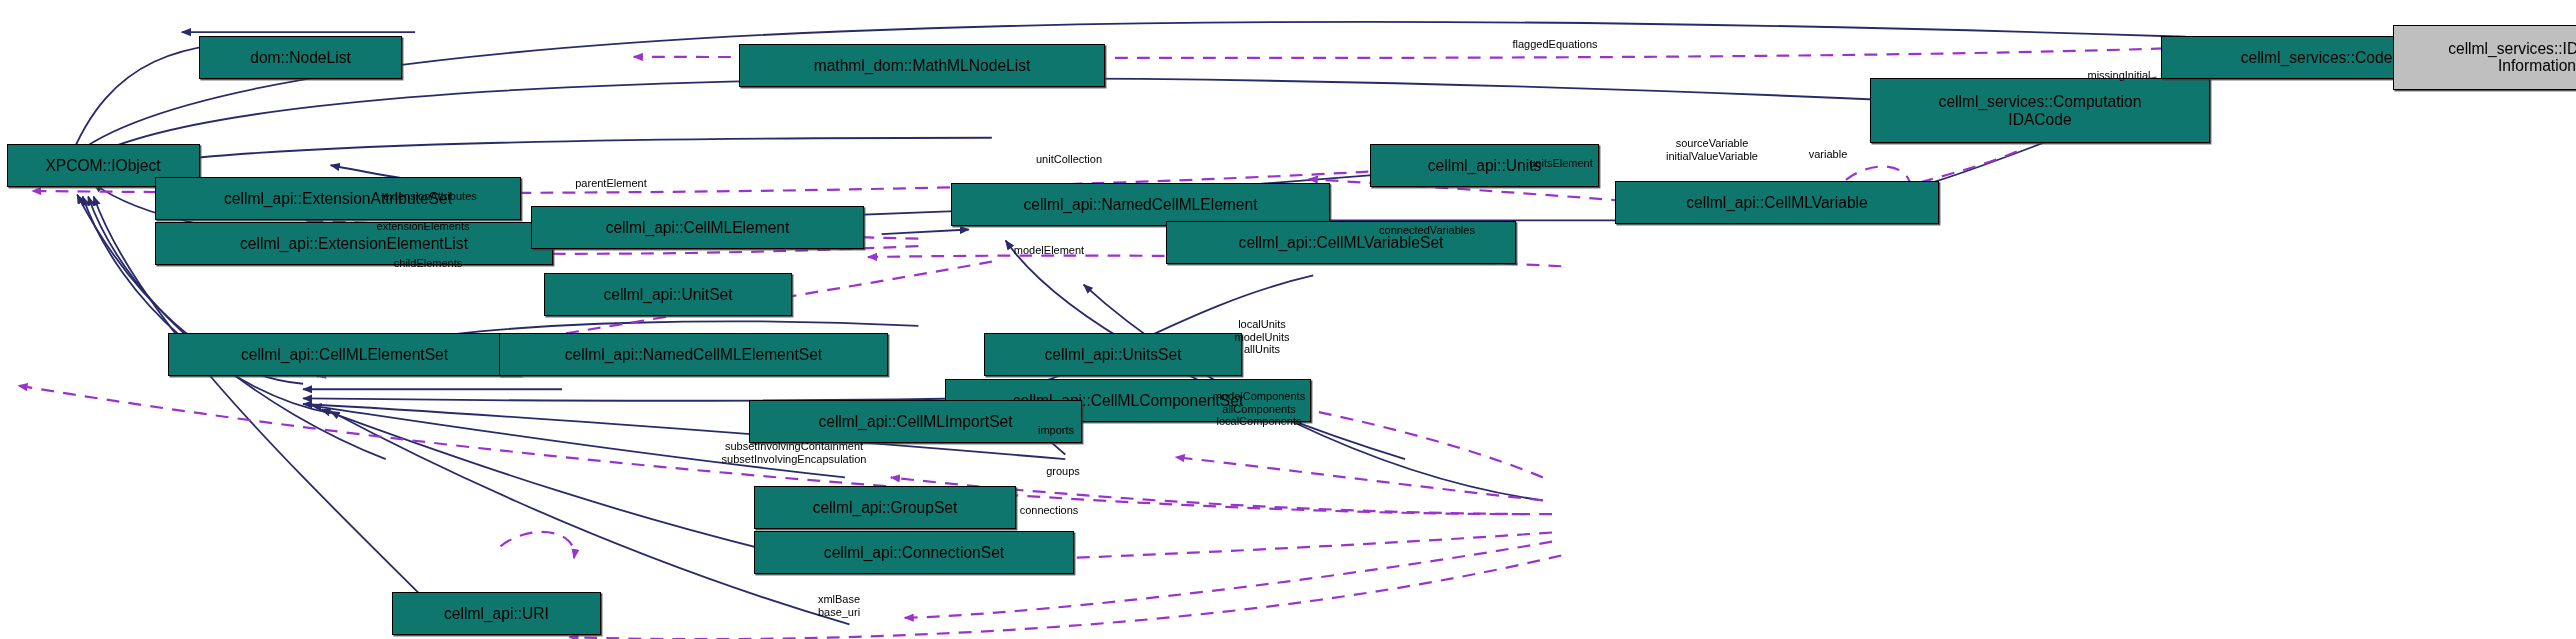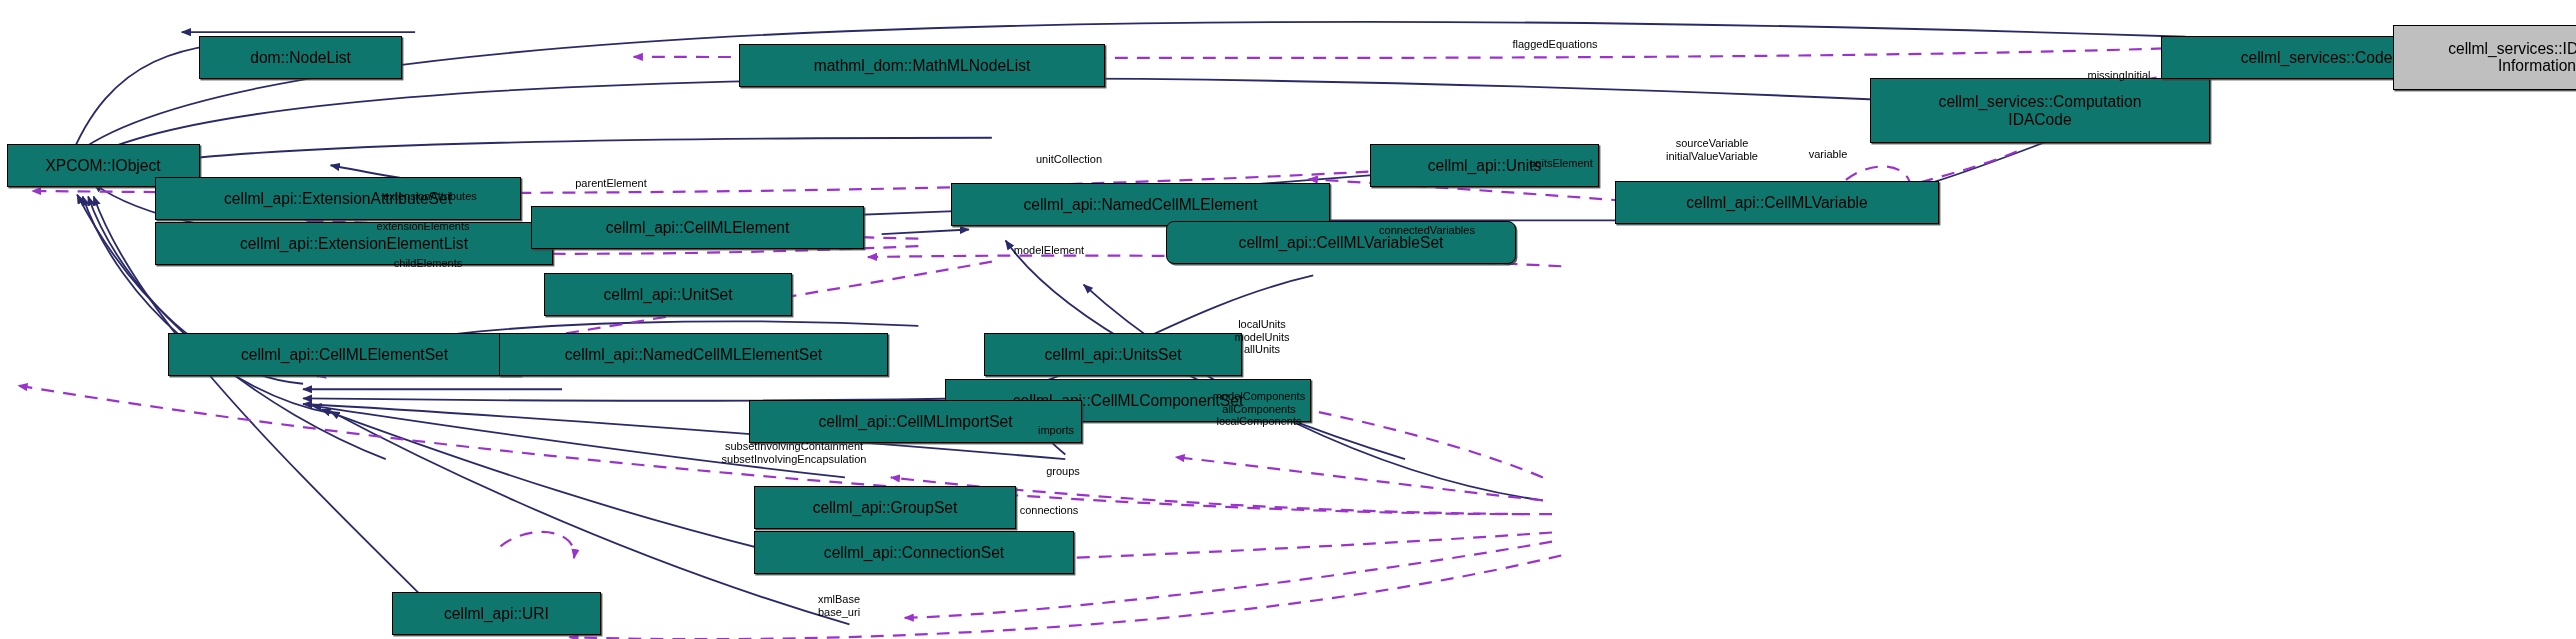--- a/index.html
+++ b/index.html
@@ -172,21 +172,21 @@
   <div class="node" style="left: 6.5px; top: 144px; width: 193px; height: 43px;"><span>XPCOM::IObject</span></div>
   <div class="node" style="left: 199px; top: 36px; width: 203px; height: 43px;"><span>dom::NodeList</span></div>
   <div class="node" style="left: 739px; top: 36px; width: 366px; height: 43px; margin-top: 8px;"><span>mathml_dom::MathMLNodeList</span></div>
   <div class="node" style="left: 155px; top: 177px; width: 366px; height: 43px;"><span>cellml_api::ExtensionAttributeSet</span></div>
   <div class="node" style="left: 155px; top: 222px; width: 398px; height: 43px;"><span>cellml_api::ExtensionElementList</span></div>
   <div class="node" style="left: 531px; top: 206px; width: 333px; height: 43px;"><span>cellml_api::CellMLElement</span></div>
   <div class="node" style="left: 544px; top: 273px; width: 248px; height: 43px;"><span>cellml_api::UnitSet</span></div>
   <div class="node" style="left: 168px; top: 333px; width: 353px; height: 43px;"><span>cellml_api::CellMLElementSet</span></div>
   <div class="node" style="left: 951px; top: 183px; width: 379px; height: 43px;"><span>cellml_api::NamedCellMLElement</span></div>
   <div class="node" style="left: 1370px; top: 144px; width: 229px; height: 43px;"><span>cellml_api::Units</span></div>
-  <div class="node" style="left: 1166px; top: 221px; width: 350px; height: 43px; border-radius: 8px;"><span>cellml_api::CellMLVariableSet</span></div>
+  <div class="node" style="left: 1166px; top: 221px; width: 350px; height: 43px;"><span>cellml_api::CellMLVariableSet</span></div>
   <div class="node" style="left: 1615px; top: 181px; width: 324px; height: 43px;"><span>cellml_api::CellMLVariable</span></div>
   <div class="node" style="left: 1870px; top: 78px; width: 340px; height: 65px;"><span>cellml_services::Computation
 IDACode</span></div>
   <div class="node" style="left: 2161px; top: 36px; width: 389px; height: 43px;"><span>cellml_services::CodeInformation</span></div>
   <div class="node highlight" style="left: 2393px; top: 24.5px; width: 288px; height: 65px;"><span>cellml_services::IDACode
 Information</span></div>
   <div class="node" style="left: 499px; top: 333px; width: 389px; height: 43px;"><span>cellml_api::NamedCellMLElementSet</span></div>
   <div class="node" style="left: 984px; top: 333px; width: 258px; height: 43px;"><span>cellml_api::UnitsSet</span></div>
   <div class="node" style="left: 945px; top: 379px; width: 366px; height: 43px;"><span>cellml_api::CellMLComponentSet</span></div>
   <div class="node" style="left: 749px; top: 400px; width: 333px; height: 43px;"><span>cellml_api::CellMLImportSet</span></div>

